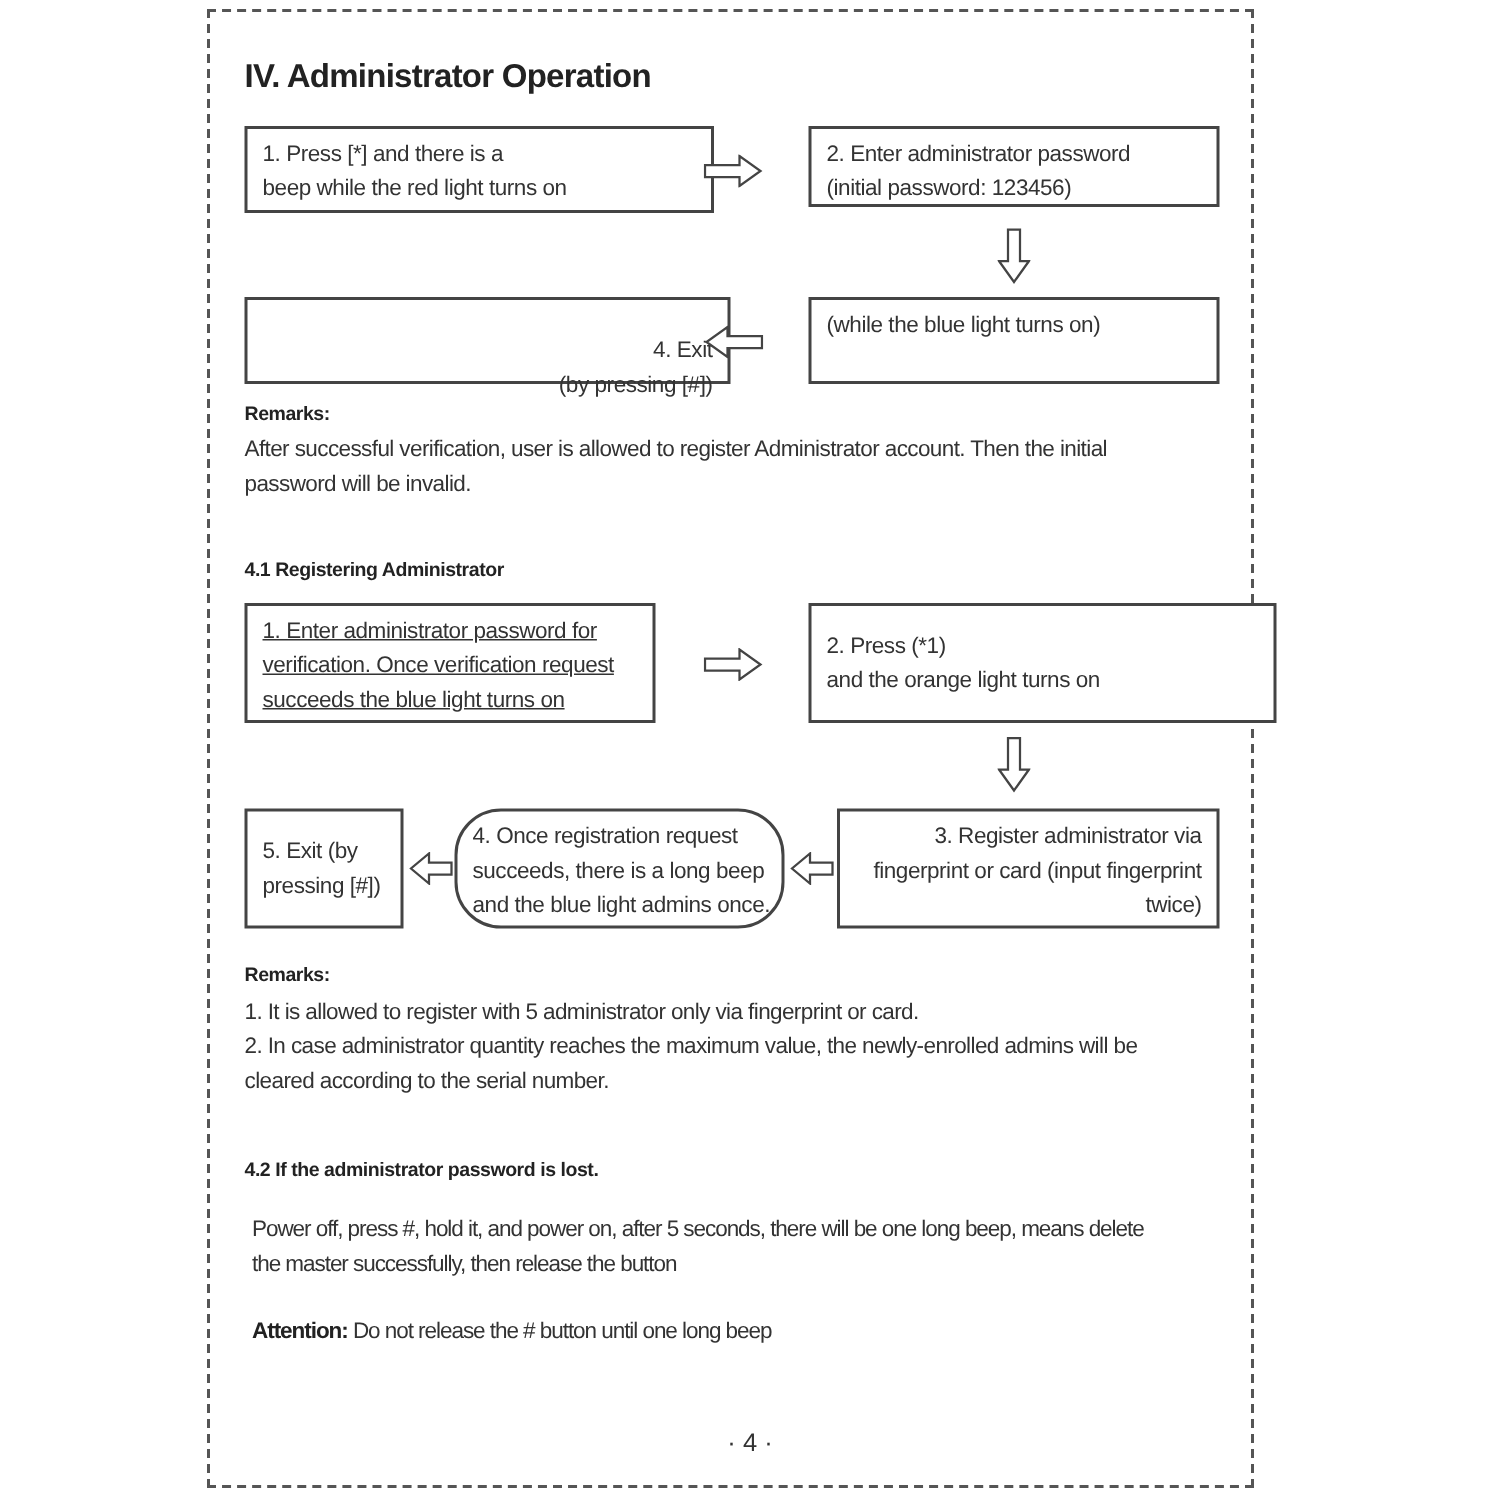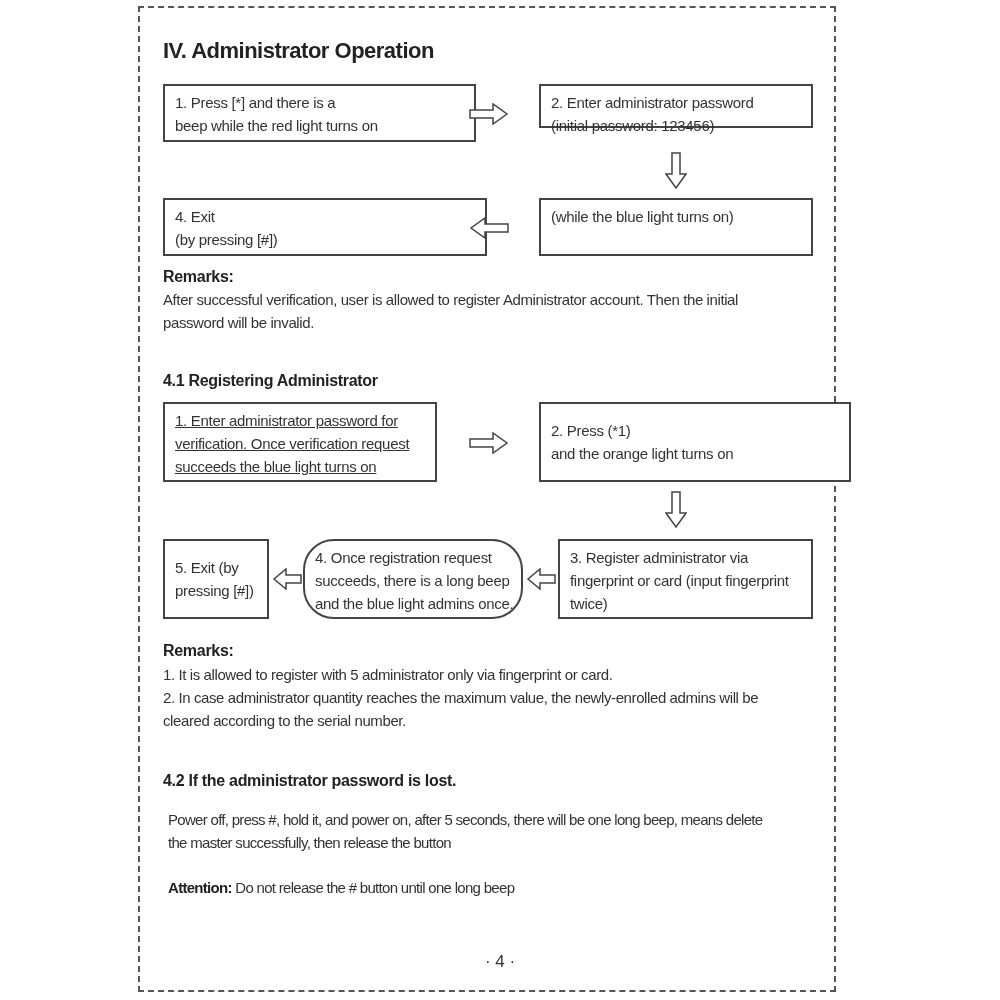--- a/index.html
+++ b/index.html
@@ -6,49 +6,49 @@
   body { width:1000px; height:1000px; position:relative; overflow:hidden;
          font-family:"Liberation Sans", "DejaVu Sans", sans-serif; color:#222; }
   .page-border { position:absolute; left:138px; top:6px; width:698px; height:986px;
                  border:2px dashed #555; box-sizing:border-box; }
   h1.title { position:absolute; left:163px; top:38px; margin:0; font-size:22px; font-weight:bold;
              letter-spacing:-0.5px; color:#222; }
   .box { position:absolute; border:2px solid #444; box-sizing:border-box; background:#fff;
          font-size:15px; line-height:23px; padding:6px 10px; color:#333; letter-spacing:-0.3px; }
   .box .line { display:block; white-space:nowrap; }
   .vcenter { display:flex; flex-direction:column; justify-content:center; }
-  .section-h { position:absolute; margin:0; font-size:16px; font-weight:bold; color:#222; letter-spacing:-0.3px; }
+  .section-h { position:absolute; margin:0; font-size:13px; font-weight:bold; color:#222; letter-spacing:-0.3px; }
   .para { position:absolute; font-size:15px; line-height:23px; color:#333; letter-spacing:-0.4px; }
   .para .line { display:block; white-space:nowrap; }
   .arrow { position:absolute; }
   .pagenum { position:absolute; left:0; width:1000px; top:952px; text-align:center; font-size:17px; color:#333; }
   b.inline { font-weight:bold; color:#222; }
 </style>
 </head>
 <body>
 
 <div class="page-border"></div>
 
 <h1 class="title">IV. Administrator Operation</h1>
 
 <div class="box" style="left:163px;top:84px;width:313px;height:58px;padding-top:5px;">
   <span class="line">1. Press [*] and there is a</span>
   <span class="line">beep while the red light turns on</span>
 </div>
 <svg class="arrow" style="left:469px;top:103px" width="40" height="22" viewBox="0 0 40 22">
   <path d="M1 7 H24 V1 L38 11 L24 21 V15 H1 Z" fill="#fff" stroke="#444" stroke-width="1.5"></path>
 </svg>
-<div class="box" style="left:539px;top:84px;width:274px;height:44px;padding-top:5px;">
+<div class="box" style="left:539px;top:84px;width:274px;height:54px;padding-top:5px;">
   <span class="line">2. Enter administrator password</span>
   <span class="line">(initial password: 123456)</span>
 </div>
 <svg class="arrow" style="left:665px;top:152px" width="22" height="38" viewBox="0 0 22 38">
   <path d="M7 1 V22 H1 L11 36 L21 22 H15 V1 Z" fill="#fff" stroke="#444" stroke-width="1.5"></path>
 </svg>
-<div class="box" style="left:163px;top:198px;width:324px;height:58px;padding-top:5px;">
+<div class="box" style="left:163px;top:198px;width:324px;height:58px;padding-top:22px;text-align:right;">
   <span class="line">4. Exit</span>
   <span class="line">(by pressing [#])</span>
 </div>
 <svg class="arrow" style="left:469px;top:217px" width="40" height="22" viewBox="0 0 40 22">
   <path d="M39 7 H16 V1 L2 11 L16 21 V15 H39 Z" fill="#fff" stroke="#444" stroke-width="1.5"></path>
 </svg>
 <div class="box" style="left:539px;top:198px;width:274px;height:58px;padding-top:5px;">
   <span class="line">(while the blue light turns on)</span>
 </div>
 
@@ -84,21 +84,21 @@
   <path d="M29 7 H14 V1 L2 11 L14 21 V15 H29 Z" fill="#fff" stroke="#444" stroke-width="1.5"></path>
 </svg>
 <div class="box" style="left:303px;top:539px;width:220px;height:80px;padding-top:5px;border-radius:31px;">
   <span class="line">4. Once registration request</span>
   <span class="line">succeeds, there is a long beep</span>
   <span class="line">and the blue light admins once.</span>
 </div>
 <svg class="arrow" style="left:526px;top:568px" width="30" height="22" viewBox="0 0 30 22">
   <path d="M29 7 H14 V1 L2 11 L14 21 V15 H29 Z" fill="#fff" stroke="#444" stroke-width="1.5"></path>
 </svg>
-<div class="box" style="left:558px;top:539px;width:255px;height:80px;padding-top:5px;">
+<div class="box" style="left:558px;top:539px;width:255px;height:80px;padding-top:5px;text-align:right;">
   <span class="line">3. Register administrator via</span>
   <span class="line">fingerprint or card (input fingerprint</span>
   <span class="line">twice)</span>
 </div>
 
 <div class="section-h" style="left:163px;top:642px;">Remarks:</div>
 <div class="para" style="left:163px;top:663px;">
   <span class="line">1. It is allowed to register with 5 administrator only via fingerprint or card.</span>
   <span class="line">2. In case administrator quantity reaches the maximum value, the newly-enrolled admins will be</span>
   <span class="line">cleared according to the serial number.</span>

